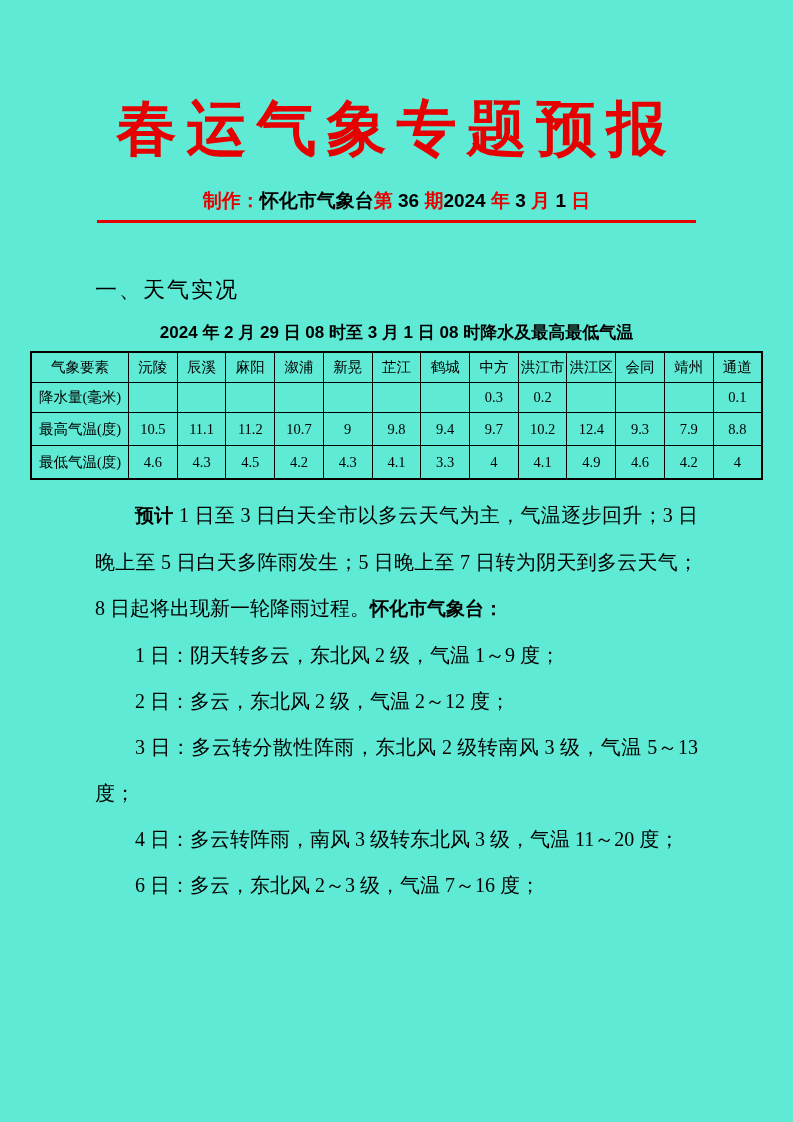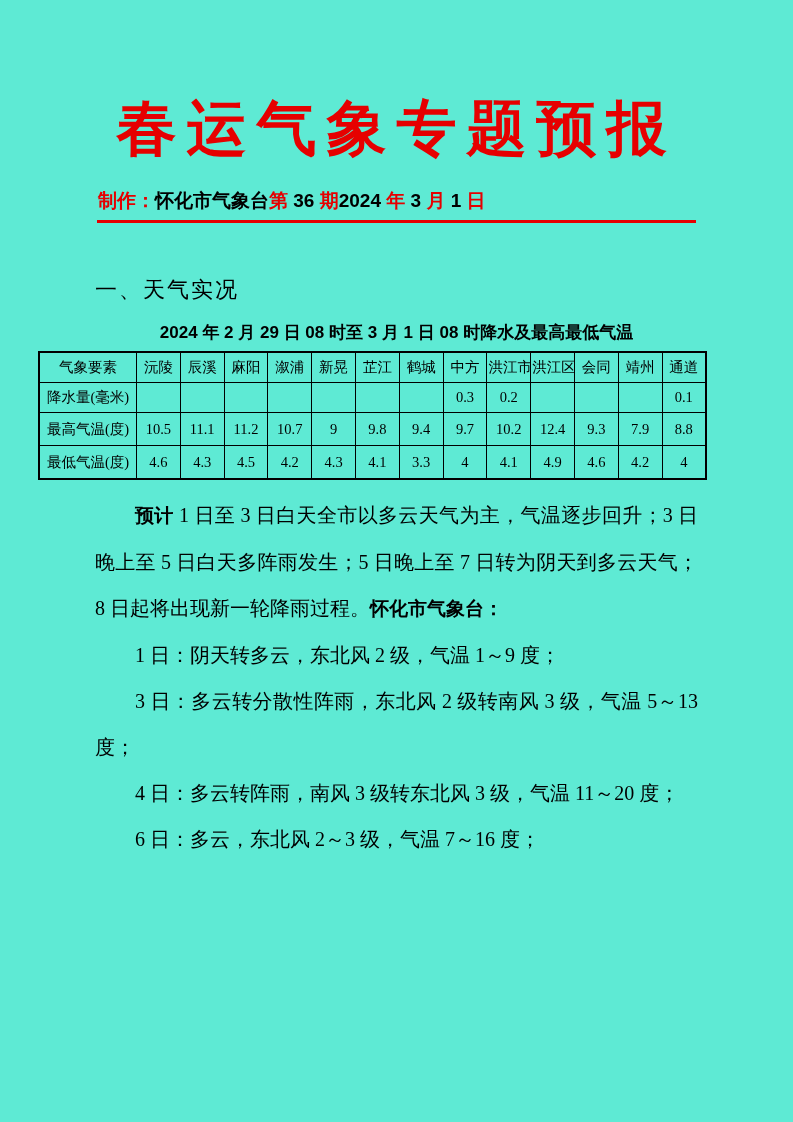--- a/index.html
+++ b/index.html
@@ -18,21 +18,21 @@
     text-align: center;
     font-size: 60px;
     font-weight: bold;
     color: #e60000;
     letter-spacing: 10px;
     line-height: 1.1;
     font-family: "Liberation Serif", "DejaVu Serif", serif;
   }
   .meta-row {
     display: flex;
-    justify-content: flex-start;
+    justify-content: center;
     align-items: baseline;
     margin: 26px 98px 0 98px;
     font-size: 19px;
     font-weight: bold;
     font-family: "Liberation Sans", "DejaVu Sans", sans-serif;
   }
   .red { color: #e60000; }
   .header-rule {
     margin: 6px 97px 0 97px;
     border-bottom: 3.5px solid #e60000;
@@ -44,22 +44,22 @@
     letter-spacing: 2px;
   }
   .table-title {
     margin-top: 16px;
     text-align: center;
     font-size: 17px;
     font-weight: bold;
     font-family: "Liberation Sans", "DejaVu Sans", sans-serif;
   }
   table.weather {
-    margin: 7px 30px 0 38px;
-    width: 669px;
+    margin: 7px 30px 0 30px;
+    width: 733px;
     border-collapse: collapse;
     table-layout: fixed;
     border: 2px solid #000;
     padding-left: 37px;
   }
   table.weather td {
     border: 1px solid #000;
     text-align: center;
     vertical-align: middle;
     font-size: 14.5px;
@@ -185,17 +185,18 @@
       <td>4</td>
     </tr>
   </tbody>
     </table>
 
 
 
   <p class="body-para"><b>预计</b><span> 1 日至 3 日白天全市以多云天气为主，气温逐步回升；3 日晚上至 5 日白天多阵雨发生；5 日晚上至 7 日转为阴天到多云天气；8 日起将出现新一轮降雨过程。</span><b>怀化市气象台：</b></p>
 
   <p class="forecast-line">1 日：阴天转多云，东北风 2 级，气温 1～9 度；</p>
+  <p class="forecast-line">2 日：多云，东北风 2 级，气温 2～12 度；</p>
   <p class="forecast-line">3 日：多云转分散性阵雨，东北风 2 级转南风 3 级，气温 5～13 度；</p>
   <p class="forecast-line">4 日：多云转阵雨，南风 3 级转东北风 3 级，气温 11～20 度；</p>
   <p class="forecast-line">6 日：多云，东北风 2～3 级，气温 7～16 度；</p>
 
 </div>
 
 </body></html>

